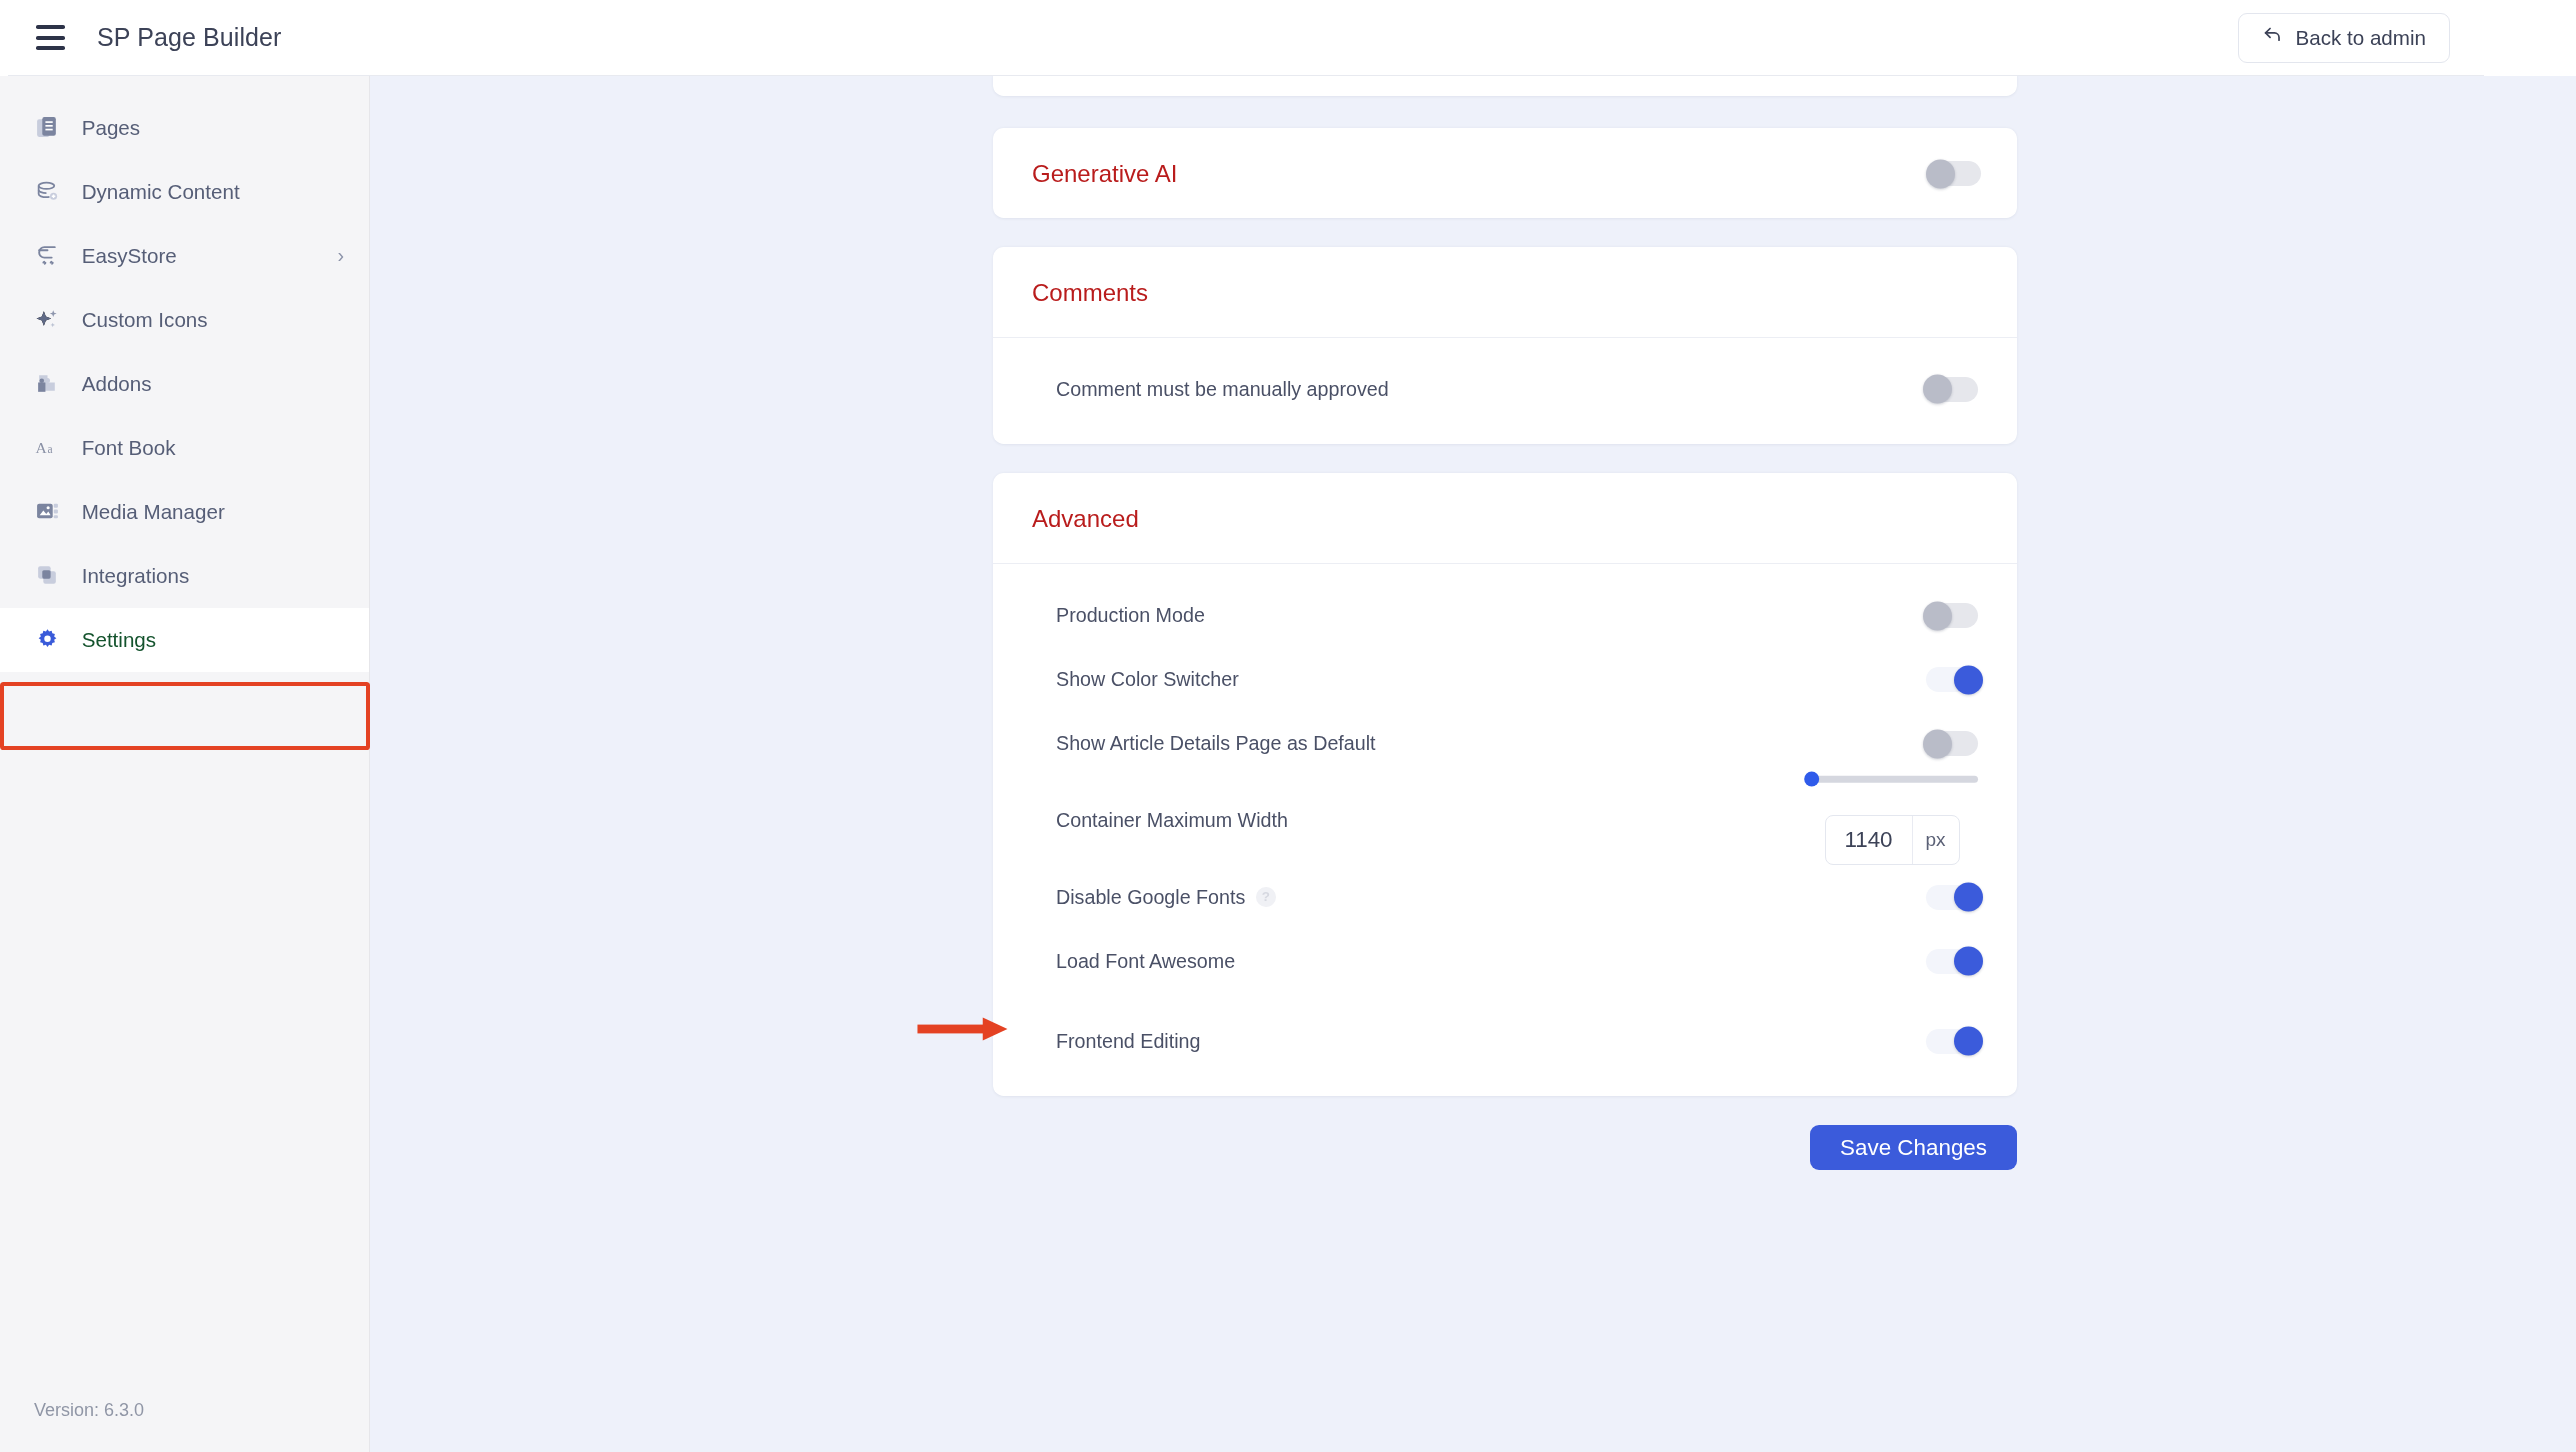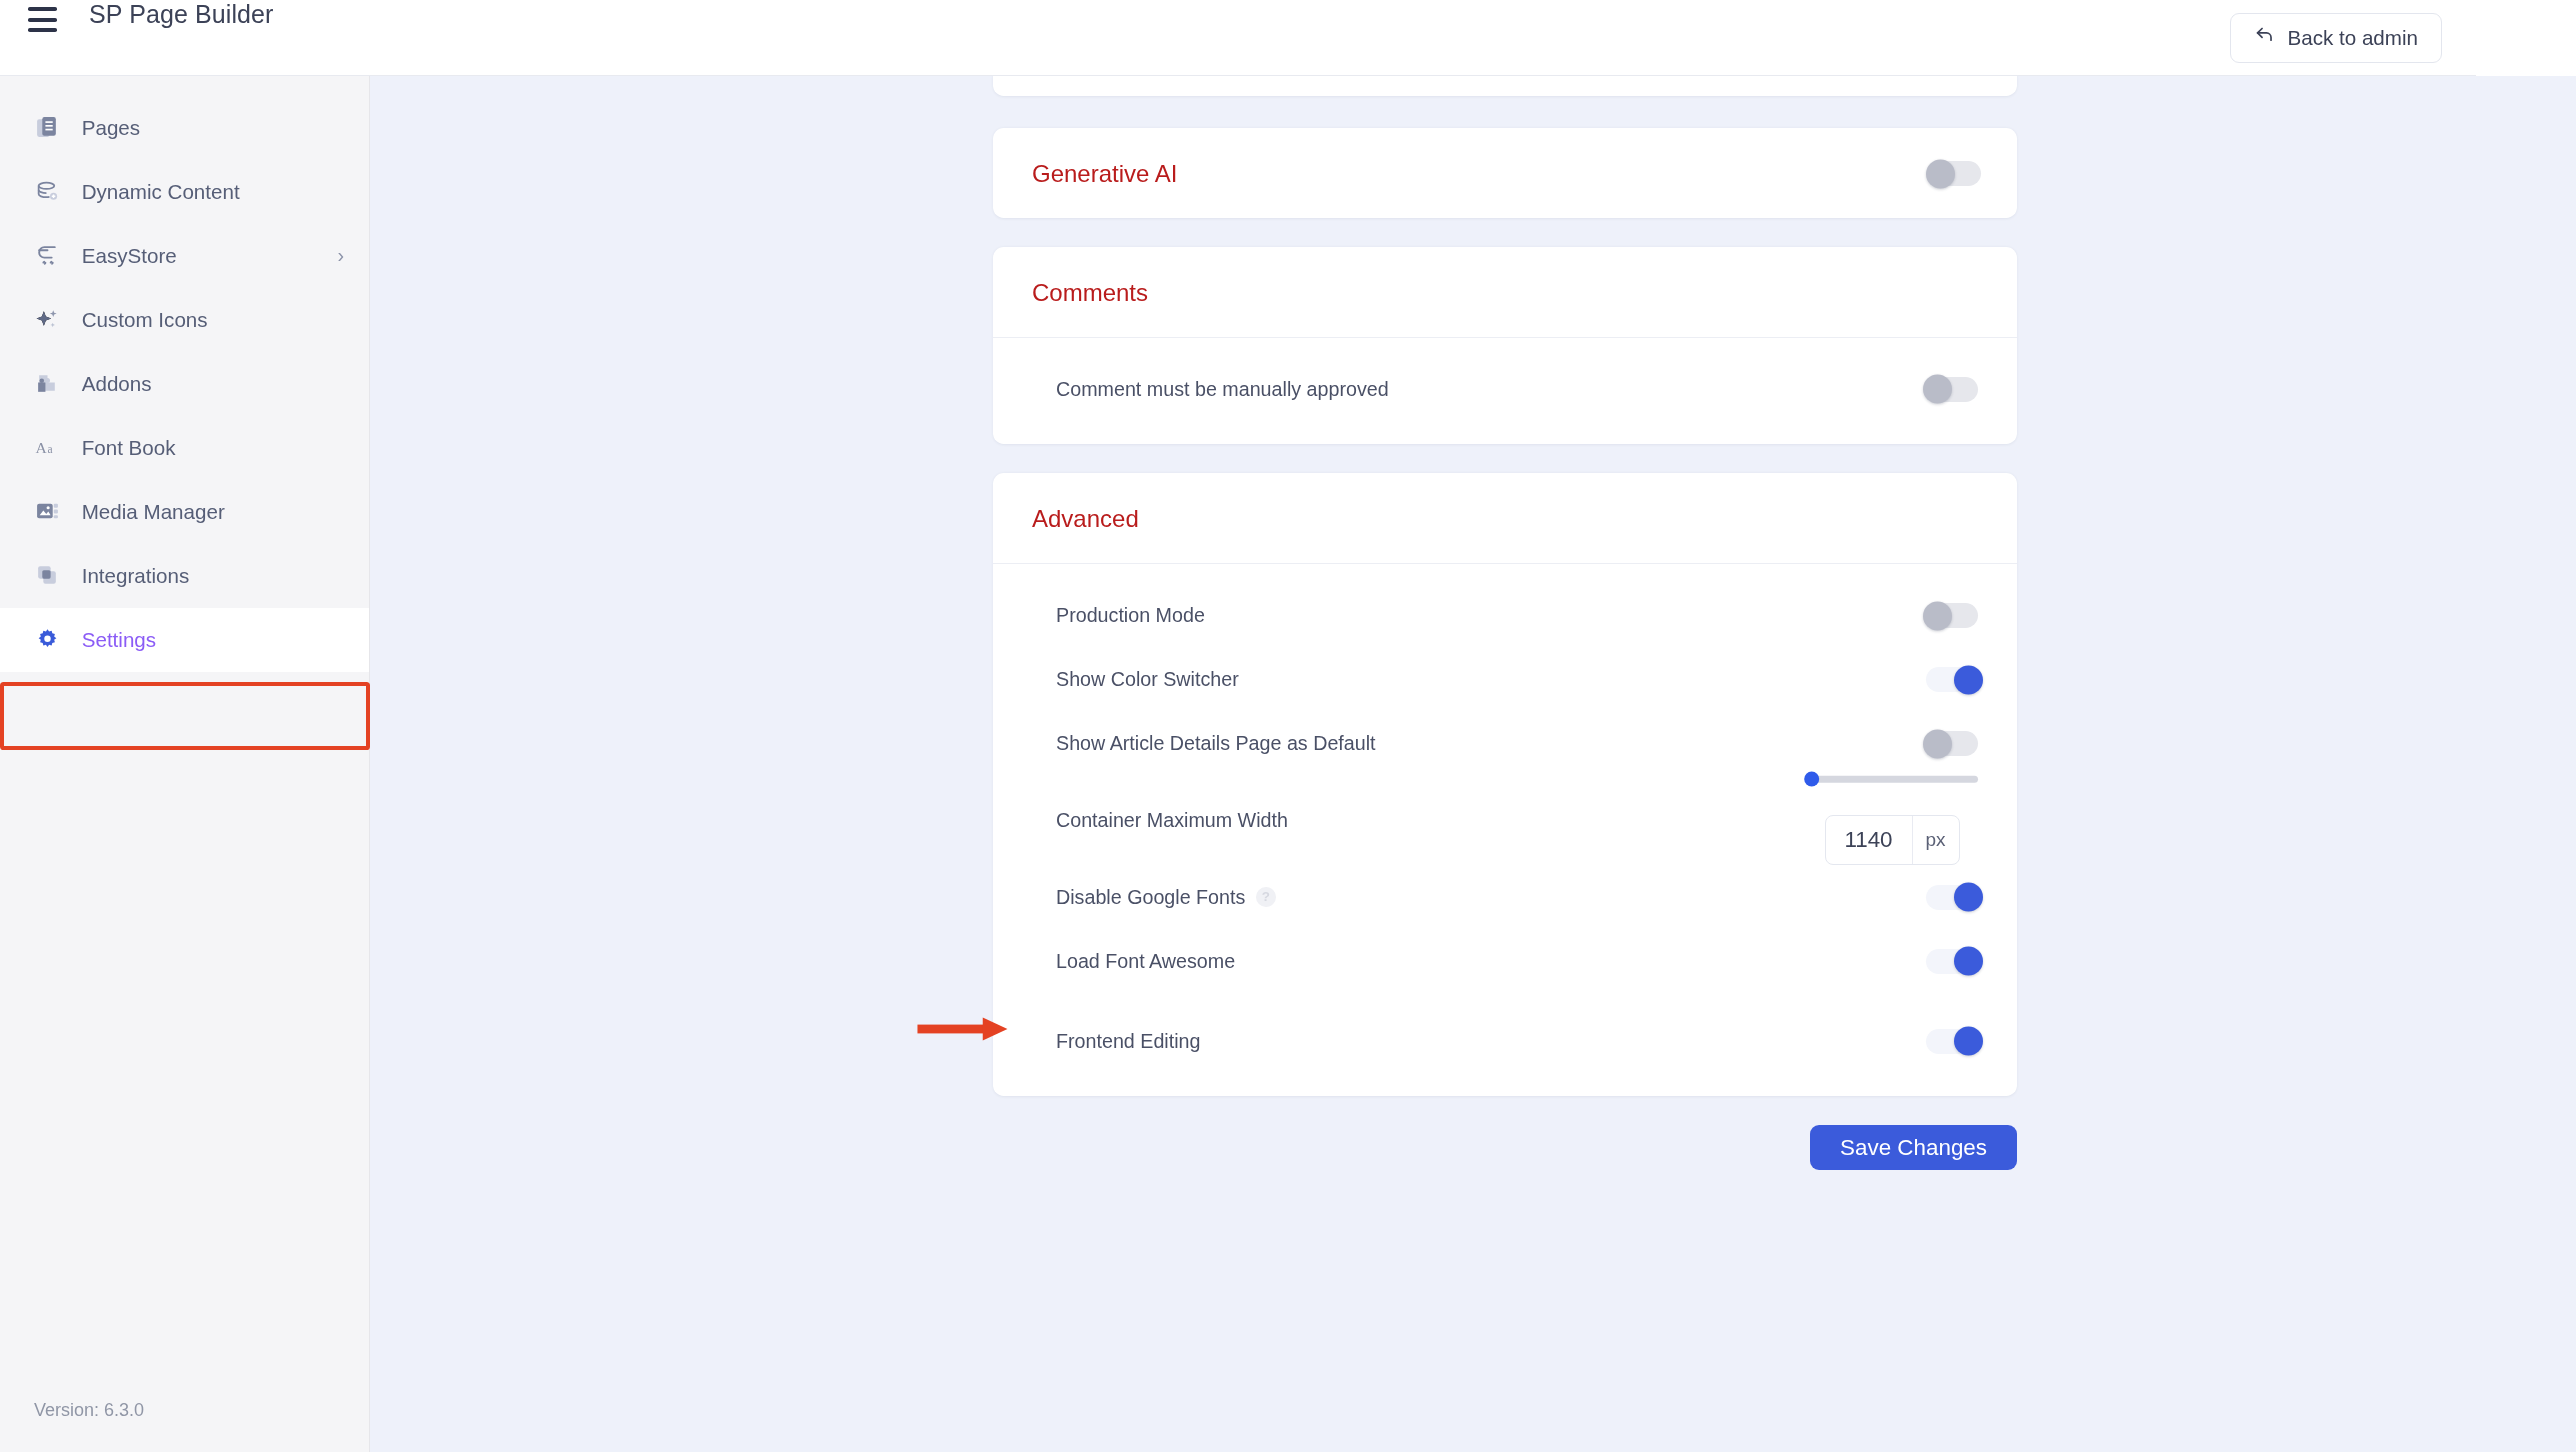--- a/index.html
+++ b/index.html
@@ -6,25 +6,25 @@
   html, body {
     width: 2576px; height: 1453px;
     font-family: "Liberation Sans", sans-serif;
     background: #ffffff;
     overflow: hidden;
   }
   body { position: relative; }
 
   
   .header {
-    position: absolute; top: 0; left: 0;
+    position: absolute; top: 0; left: 8px;
     width: 2476px; height: 76px;
     background: #ffffff;
     border-bottom: 0.9px solid #e8eaf0;
-    display: flex; align-items: flex-start;
+    display: flex; align-items: center;
     z-index: 5;
   }
   .hamburger {
     margin-left: 23px; width: 39px; height: 39px;
     display: flex; flex-direction: column; justify-content: center;
     align-items: center; gap: 6.3px; cursor: pointer;
   }
   .hamburger span {
     display: block; width: 29px; height: 4px;
     background: #2d3348; border-radius: 1.8px;
@@ -65,21 +65,21 @@
   }
   .nav-item .lbl {
     font-size: 20.6px; color: #565e77; white-space: nowrap;
   }
   .nav-item .chev {
     margin-left: auto; color: #8b92a8; font-size: 19.7px; line-height: 1;
   }
   .nav-item.active {
     background: #ffffff;
   }
-  .nav-item.active .lbl { color: #8b5cf6; }
+  .nav-item.active .lbl { color: #14532d; }
   .highlight-box {
     position: absolute; left: 0; top: 682px;
     width: 370px; height: 68px;
     border: 4.5px solid #e44223; border-radius: 3.6px;
     pointer-events: none; z-index: 9;
   }
   .version {
     position: absolute; left: 34px; bottom: 32px;
     font-size: 18px; color: #9096a6;
   }

